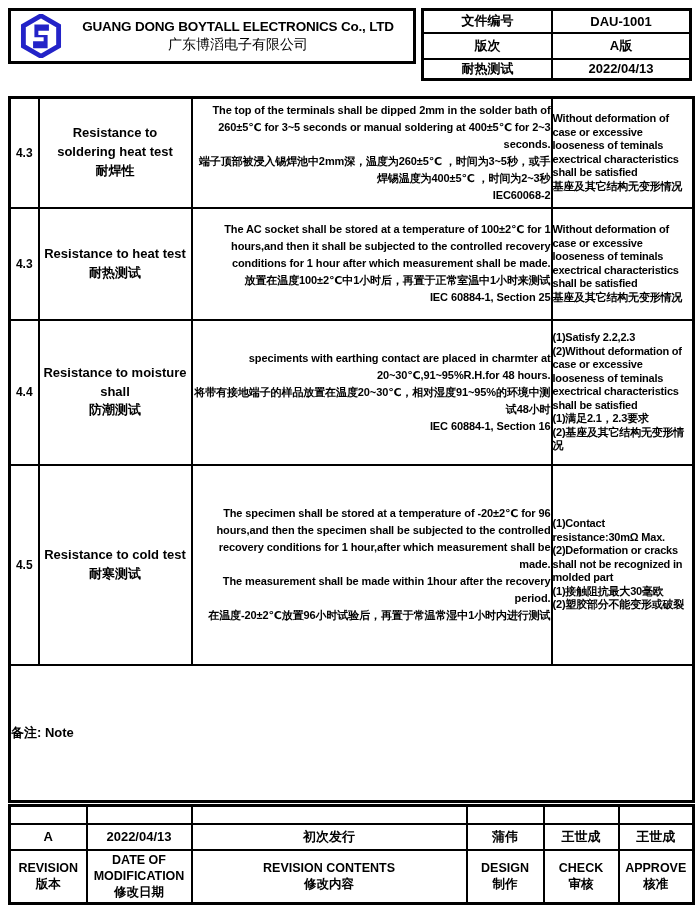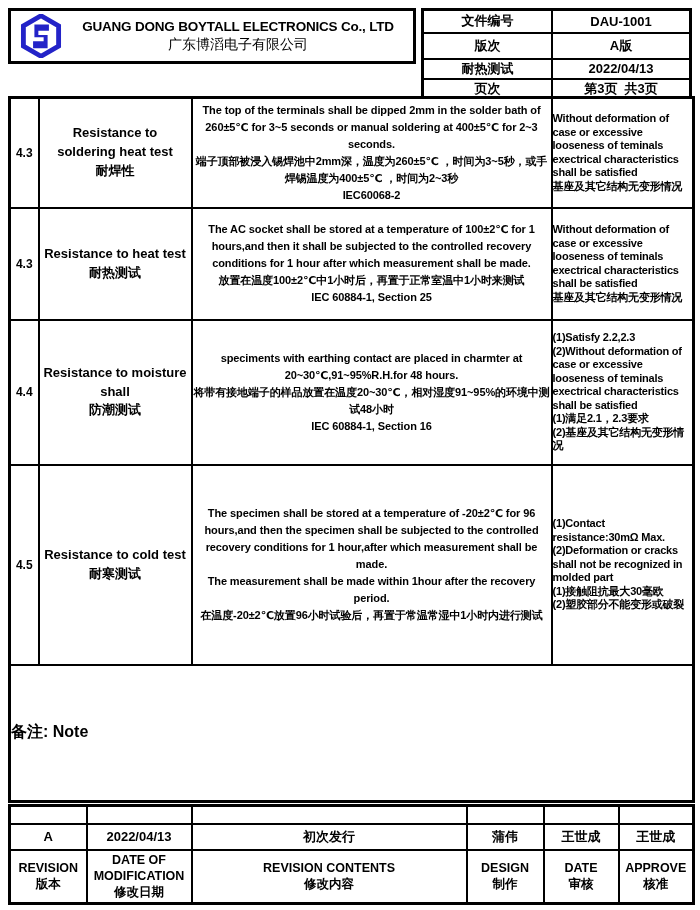--- a/index.html
+++ b/index.html
@@ -27,23 +27,23 @@
   
   #hdr-right{left:421px;top:8px;width:271px;}
   #hdr-right td{text-align:center;font-weight:bold;font-size:13px;}
   #hdr-right .lbl{width:127px;}
 
   
   #main{left:8px;top:96px;width:684px;}
   #main td{font-weight:600;}
   .c-no{text-align:center;font-size:12px;}
   .c-name{text-align:center;font-size:13px;line-height:1.45;padding:2px;}
-  .c-desc{font-size:11px;line-height:17px;padding:2px 4px;text-align:center;letter-spacing:-0.1px;}
+  .c-desc{font-size:11px;line-height:17px;padding:2px 4px;text-align:right;letter-spacing:-0.1px;}
   .c-crit{font-size:11px;line-height:13.5px;padding:2px 3px;text-align:left;letter-spacing:-0.2px;}
-  .c-note{vertical-align:top;text-align:left;font-size:16px;font-weight:bold;padding:3px 5px;}
+  .c-note{vertical-align:top;text-align:left;font-size:13px;font-weight:bold;padding:3px 5px;}
 
   
   #bottom{left:8px;top:804px;width:684px;}
   #bottom td{text-align:center;font-weight:bold;}
   .data-row td{font-size:13px;}
   .head-row td{font-size:12.5px;line-height:1.3;}
 </style>
 </head>
 <body>
 
@@ -75,24 +75,20 @@
       <td>DAU-1001</td>
     </tr>
     <tr style="height:26px;">
       <td class="lbl">版次</td>
       <td>A版</td>
     </tr>
     <tr style="height:20px;">
       <td class="lbl">耐热测试</td>
       <td>2022/04/13</td>
     </tr>
-    <tr style="height:18px;">
-      <td class="lbl">页次</td>
-      <td class="ml">第3页  共3页</td>
-    </tr>
   </tbody>
     </table>
 
   <table class="t" id="main">
     <colgroup>
         <col style="width:29px">
         <col style="width:153px">
         <col style="width:360px">
         <col style="width:142px">
       </colgroup>
@@ -203,21 +199,21 @@
     <tr class="head-row" style="height:54px;margin-top:46px;">
       <td class="ml">REVISION
 版本</td>
       <td class="ml">DATE OF
 MODIFICATION
 修改日期</td>
       <td class="ml">REVISION CONTENTS
 修改内容</td>
       <td class="ml">DESIGN
 制作</td>
-      <td class="ml">DATE
+      <td class="ml">CHECK
 审核</td>
       <td class="ml">APPROVE
 核准</td>
     </tr>
   </tbody>
     </table>
 
 </div>
 
 </body></html>

